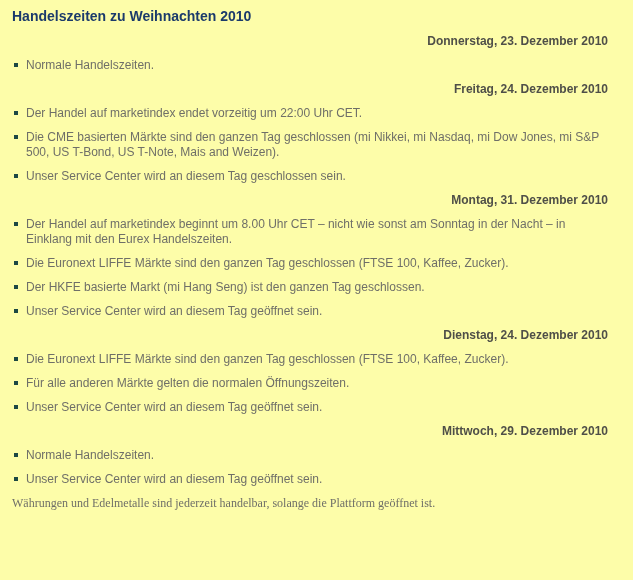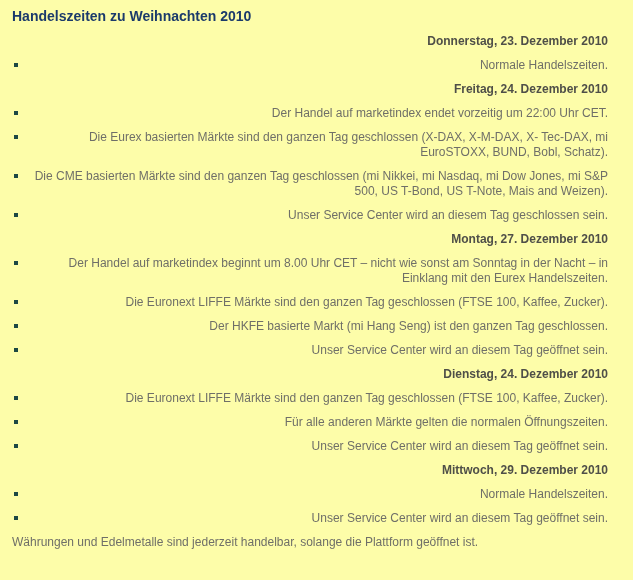--- a/index.html
+++ b/index.html
@@ -28,21 +28,20 @@
     line-height: 15px;
     font-weight: bold;
     color: #4F4F48;
     margin: 0 0 9px 0;
     text-align: right;
   }
   ul.item-list {
     list-style: none;
     margin: 0;
     padding: 0;
-    text-align: right;
   }
   ul.item-list li {
     position: relative;
     padding-left: 14px;
     margin: 0 0 9px 0;
     font-size: 12px;
     line-height: 15px;
     color: #6F6F68;
   }
   .sq-bullet {
@@ -51,48 +50,49 @@
     top: 5px;
     width: 4px;
     height: 4px;
     background: #1C4843;
   }
   .footer-note {
     font-size: 12px;
     line-height: 15px;
     color: #6F6F68;
     margin: 0;
+    font-family: Liberation Serif, serif;
   }
 </style>
 </head>
 <body>
 
 <div class="page">
 
   <h1 class="page-title">Handelszeiten zu Weihnachten 2010</h1>
 
   <div>
     <h2 class="section-heading">Donnerstag, 23. Dezember 2010</h2>
     <ul class="item-list">
       <li><span class="sq-bullet"></span><span>Normale Handelszeiten.</span></li>
     </ul>
   </div>
 
   <div>
     <h2 class="section-heading">Freitag, 24. Dezember 2010</h2>
     <ul class="item-list">
       <li><span class="sq-bullet"></span><span>Der Handel auf marketindex endet vorzeitig um 22:00 Uhr CET.</span></li>
-      <li><span class="sq-bullet"></span><span>Die Eurex basierten Märkte sind den ganzen Tag geschlossen (X-DAX, X-M-DAX, X- Tec-DAX, mi EuroSTOXX, BUND, Bobl, Schatz).</span></li>
+      <li><span class="sq-bullet"></span></li>
       <li><span class="sq-bullet"></span><span>Die CME basierten Märkte sind den ganzen Tag geschlossen (mi Nikkei, mi Nasdaq, mi Dow Jones, mi S&amp;P 500, US T-Bond, US T-Note, Mais and Weizen).</span></li>
       <li><span class="sq-bullet"></span><span>Unser Service Center wird an diesem Tag geschlossen sein.</span></li>
     </ul>
   </div>
 
   <div>
-    <h2 class="section-heading">Montag, 27. Dezember 2010</h2>
+    <h2 class="section-heading">Montag, 31. Dezember 2010</h2>
     <ul class="item-list">
       <li><span class="sq-bullet"></span><span>Der Handel auf marketindex beginnt um 8.00 Uhr CET – nicht wie sonst am Sonntag in der Nacht – in Einklang mit den Eurex Handelszeiten.</span></li>
       <li><span class="sq-bullet"></span><span>Die Euronext LIFFE Märkte sind den ganzen Tag geschlossen (FTSE 100, Kaffee, Zucker).</span></li>
       <li><span class="sq-bullet"></span><span>Der HKFE basierte Markt (mi Hang Seng) ist den ganzen Tag geschlossen.</span></li>
       <li><span class="sq-bullet"></span><span>Unser Service Center wird an diesem Tag geöffnet sein.</span></li>
     </ul>
   </div>
 
   <div>
     <h2 class="section-heading">Dienstag, 24. Dezember 2010</h2>

